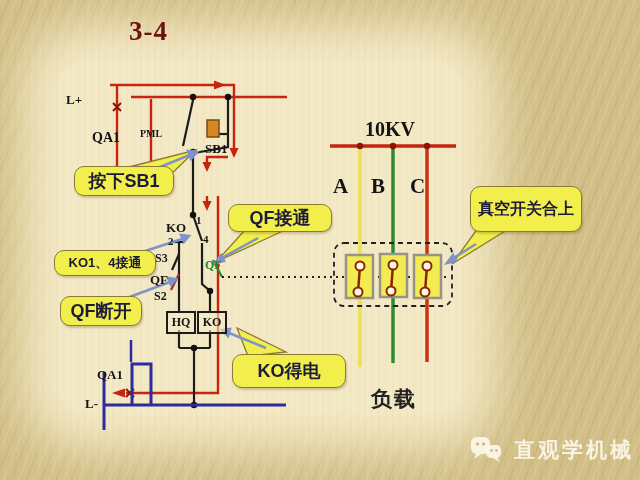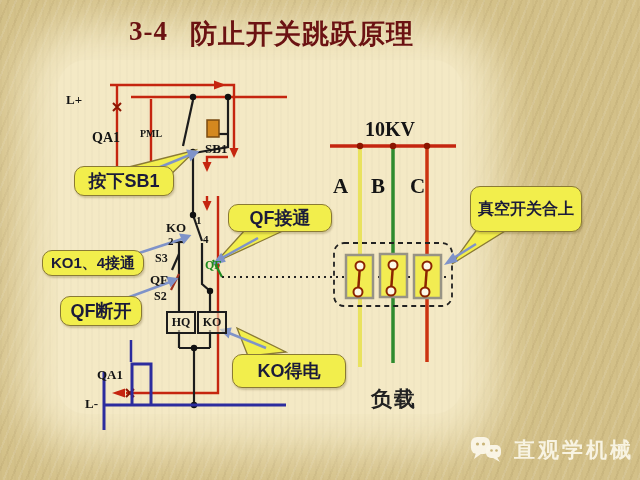--- a/index.html
+++ b/index.html
@@ -32,21 +32,20 @@
 </style>
 </head>
 <body>
 
 <div class="slide">
   <div class="glow"></div>
   <div class="stripes"></div>
 
   <div class="title">
     <span>3-4</span>
-    <span>防止开关跳跃原理</span>
   </div>
 
   <svg class="circuit" width="640" height="480" viewBox="0 0 640 480">
 
     <g stroke="#c5250f" stroke-width="2.4" fill="none">
       <path d="M110,85 H234 V148"></path>
       <path d="M117,85 V176 H151 V99"></path>
       <path d="M131,97 H287"></path>
       <path d="M228,157 H207 V162"></path>
       <path d="M207,196 V201"></path>
@@ -173,21 +172,21 @@
   <div class="lbl" style="left:85px;top:396px;font-size:13px">L-</div>
 
   <div class="power-lbl" style="left:365px;top:118px;font-size:20px">10KV</div>
   <div class="power-lbl" style="left:333px;top:174px;font-size:21px">A</div>
   <div class="power-lbl" style="left:371px;top:174px;font-size:21px">B</div>
   <div class="power-lbl" style="left:410px;top:174px;font-size:21px">C</div>
   <div class="load-lbl" style="left:371px;top:385px">负载</div>
 
   <div class="callout" style="left:74px;top:166px;width:98px;height:28px;font-size:18px">按下SB1</div>
   <div class="callout" style="left:228px;top:204px;width:102px;height:26px;font-size:18px">QF接通</div>
-  <div class="callout" style="left:42px;top:250px;width:100px;height:24px;font-size:15px">KO1、4接通</div>
+  <div class="callout" style="left:54px;top:250px;width:100px;height:24px;font-size:13px">KO1、4接通</div>
   <div class="callout" style="left:60px;top:296px;width:80px;height:28px;font-size:18px">QF断开</div>
   <div class="callout" style="left:232px;top:354px;width:112px;height:32px;font-size:18px">KO得电</div>
   <div class="callout" style="left:470px;top:186px;width:110px;height:44px;font-size:16px;flex-direction:row">
     <span>真空开关</span>
     <span>合上</span>
   </div>
 
   <div class="logo">
     <svg width="34" height="28" viewBox="0 0 34 28">
       <rect x="1" y="1" width="19" height="17" rx="6" fill="rgba(251,247,233,0.95)"></rect>

